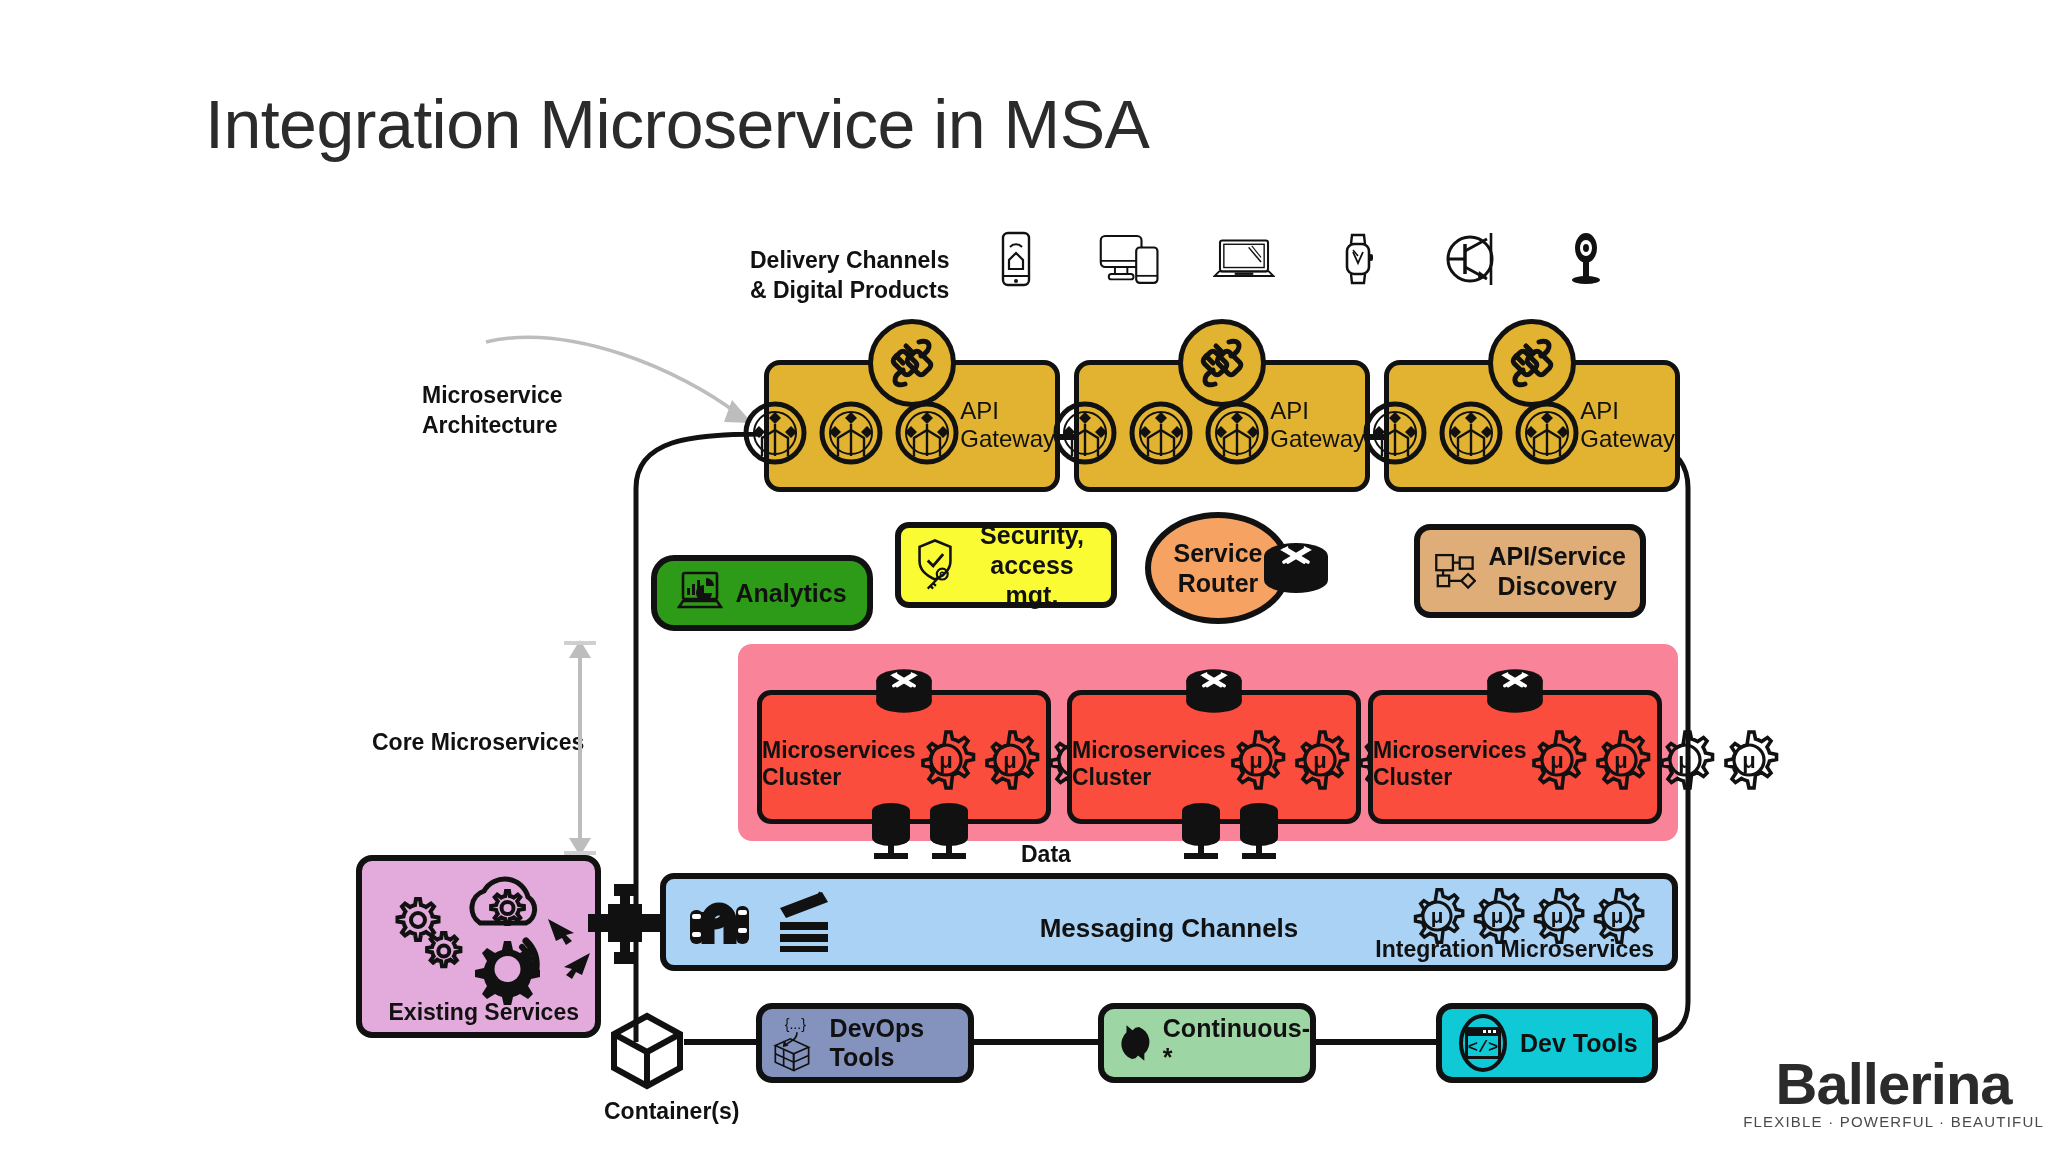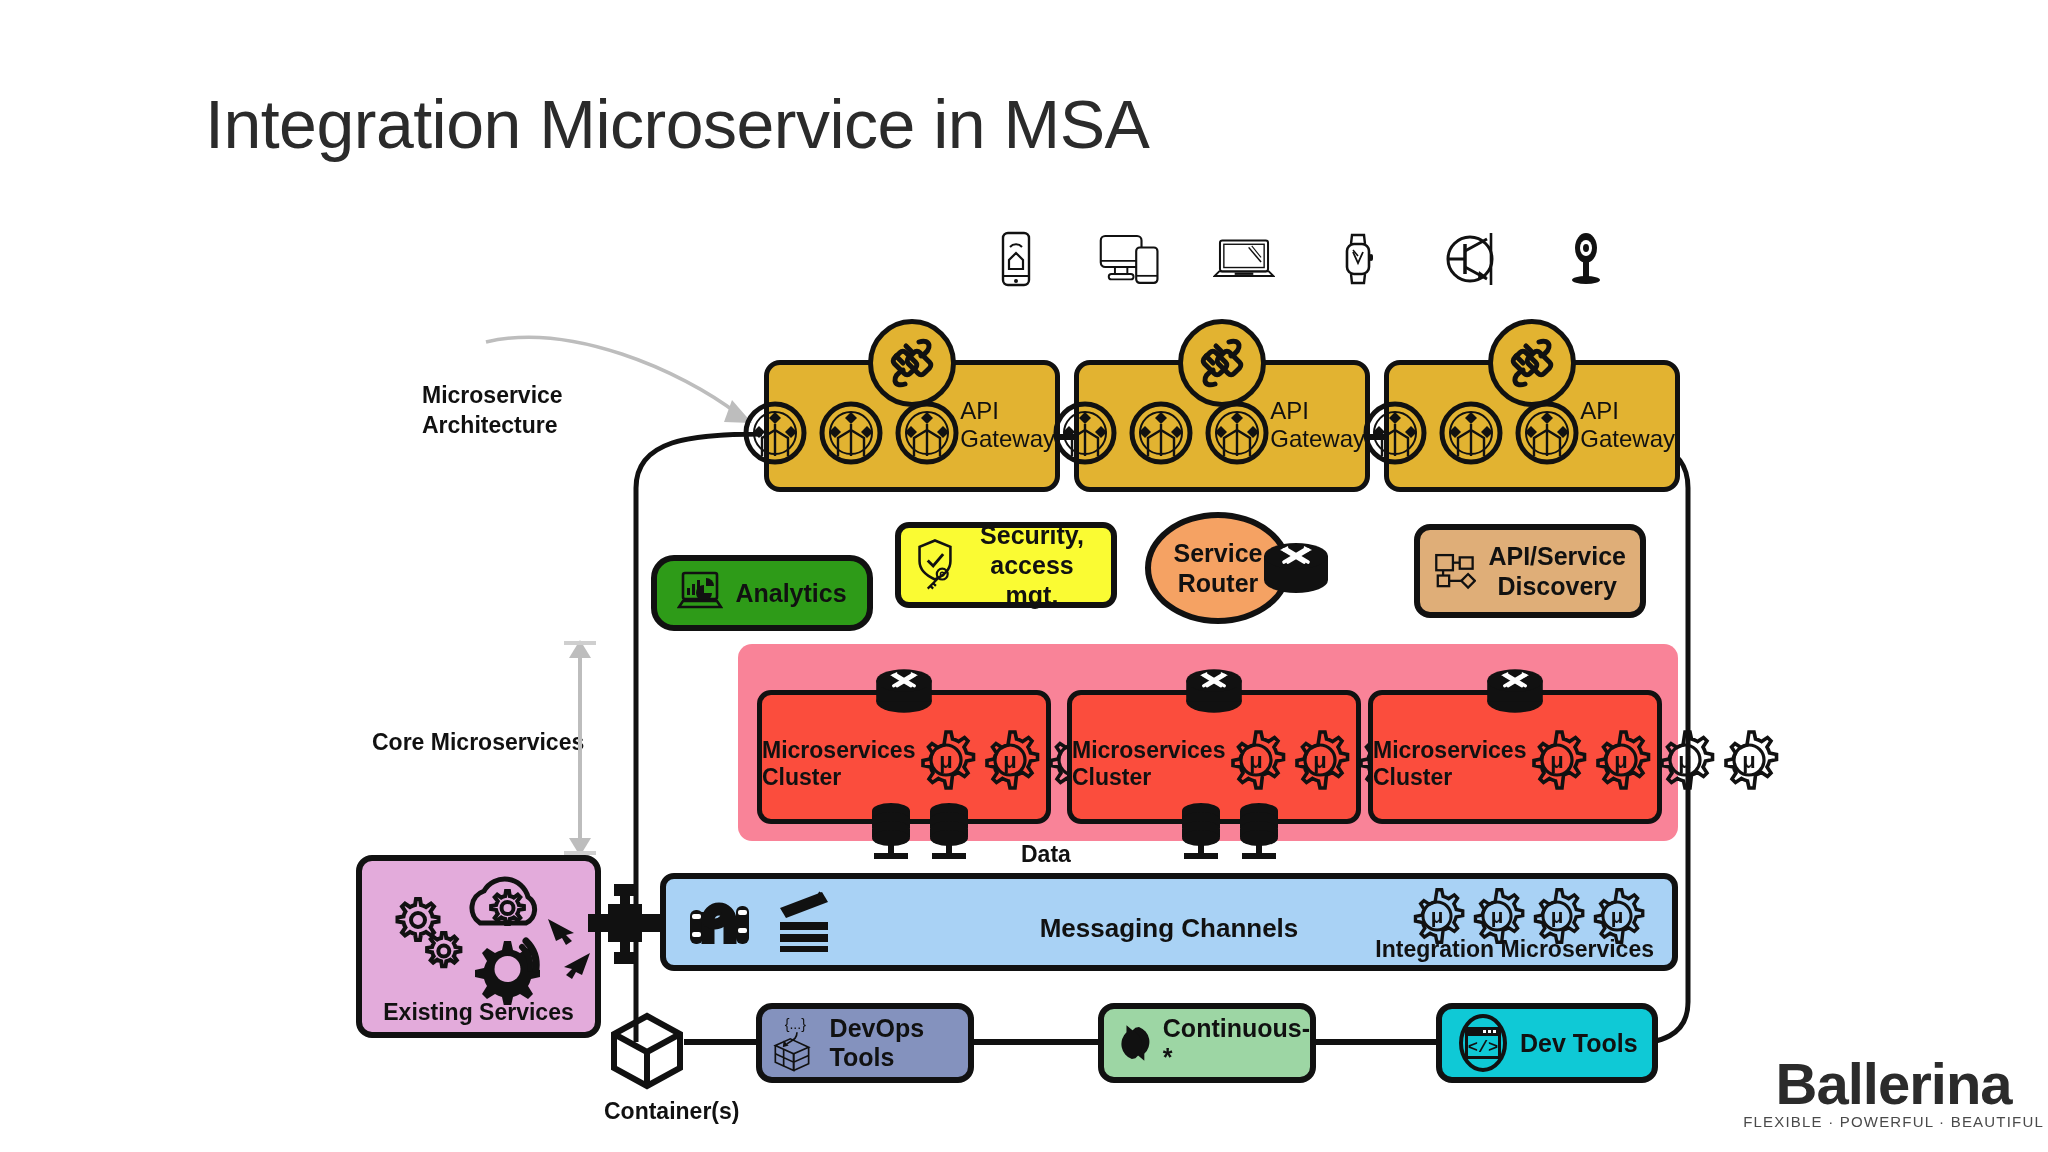--- a/index.html
+++ b/index.html
@@ -95,22 +95,22 @@
                font-size: 26px; font-weight: 700; color: #111; }
   #msg-icons { margin-left: 20px; display: flex; align-items: center; gap: 14px; }
   #int-gears { position: absolute; right: 26px; top: 8px; display: flex; gap: 2px; }
   #int-label { position: absolute; right: 18px; bottom: 2px; font-size: 23px; font-weight: 700; color: #111; }
 
   
   #existing {
     left: 356px; top: 855px; width: 245px; height: 183px;
     background: #E3ABDB; border: 6px solid #111; border-radius: 16px;
   }
-  #existing-label { position: absolute; left: 0; right: 0; bottom: 6px;
-                    text-align: center; font-size: 23px; font-weight: 700; color: #111; }
+  #existing-label { position: absolute; left: 0; right: 16px; bottom: 6px;
+                    text-align: right; font-size: 23px; font-weight: 700; color: #111; }
 
   
   .tool {
     border: 6px solid #111; border-radius: 16px;
     display: flex; align-items: center; justify-content: flex-start;
     gap: 6px; padding-left: 10px;
   }
   .tool .ttext { font-size: 25px; font-weight: 700; color: #111; }
   #devops { left: 756px; top: 1003px; width: 218px; height: 80px; background: #8492BE; }
   #continuous { left: 1098px; top: 1003px; width: 218px; height: 80px; background: #9DD6A4; }
@@ -123,20 +123,22 @@
 
   .blackline { background: #111; position: absolute; }
 </style>
 </head>
 <body>
 
 <div id="stage">
 
   <div class="abs" id="title">Integration Microservice in MSA</div>
 
+  <div class="abs lbl" id="delivery-label">Delivery Channels
+&amp; Digital Products</div>
 
   <div class="abs" id="devices">
     <div class="dev">
       <svg width="30" height="56" viewBox="0 0 30 56">
           <rect x="2" y="2" width="26" height="52" rx="5" fill="none" stroke="#111" stroke-width="2.4"></rect>
           <line x1="2" y1="45" x2="28" y2="45" stroke="#111" stroke-width="2"></line>
           <circle cx="15" cy="50" r="2" fill="#111"></circle>
           <path d="M9 16a8 8 0 0 1 12 0" fill="none" stroke="#111" stroke-width="2"></path>
           <path d="M15 22 L22 29 L22 38 L8 38 L8 29 Z" fill="none" stroke="#111" stroke-width="2.2"></path>
         </svg>

